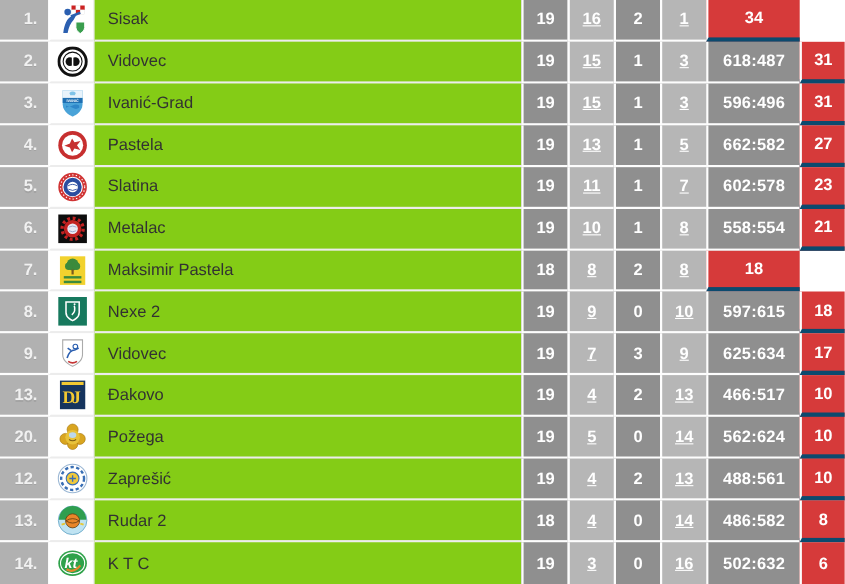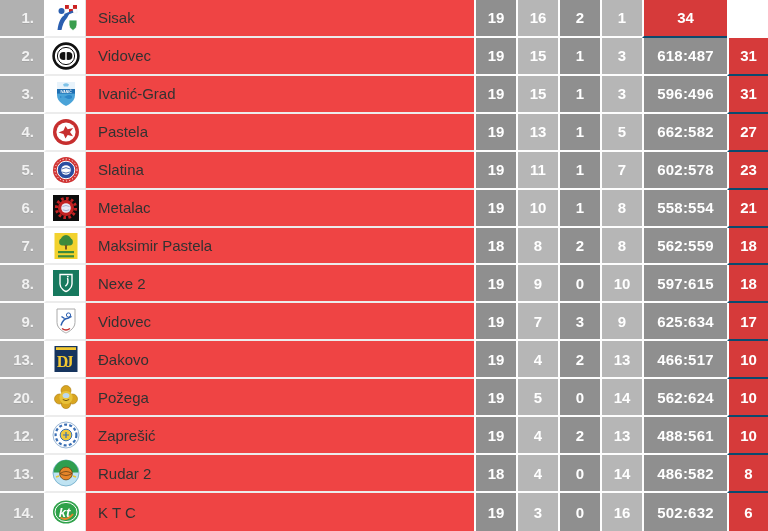--- a/index.html
+++ b/index.html
@@ -30,42 +30,42 @@
   }
   .cell.logo {
     background: #fff;
     justify-content: center;
     border-left: 2px solid #fff;
     border-right: 1px solid #e0e0e0;
     border-bottom: 2px solid #ececec;
   }
   .cell.logo svg { width: 28px; height: 28px; display: block; }
   .cell.name {
-    background: #ef4444;
+    background: #84cc16;
     color: #323232;
     font-size: 15px;
     padding-left: 12px;
     border-bottom: 2px solid #ececec;
     white-space: nowrap;
     overflow: hidden;
   }
   .cell.stat, .cell.goals, .cell.pts {
     justify-content: center;
     color: #fff;
     font-weight: bold;
     font-size: 15px;
     border-left: 2px solid #fdfdfd;
     border-bottom: 2px solid #fdfdfd;
   }
   .cell.stat.dark, .cell.goals { background: var(--stat-dark, #8f8f8f); }
-  .cell.stat.light { background: var(--stat-light, #b6b6b6); }
+  .cell.stat.light { background: var(--stat-light, #b6b6b6); text-decoration: underline; }
   .cell.goals { letter-spacing: 0.2px; }
   .cell.pts {
     background: var(--points-bg, #d63a3a);
-    border-bottom: 2px solid #0c4a6e;
+    border-bottom: 4px solid #0c4a6e;
     text-align: center;
   }
   .row:last-child .cell { border-bottom-width: 0; }
 </style>
 </head>
 <body>
 
 <div class="standings" id="standings">
   <div class="row">
     <div class="cell pos">1.</div>
@@ -201,21 +201,20 @@
     <rect x="13" y="13" width="2" height="4.5" fill="#7a5a1e"></rect>
     <rect x="6" y="19" width="16" height="2.2" fill="#3c8a3c"></rect>
     <rect x="6" y="23.2" width="16" height="2.2" fill="#3c8a3c"></rect>
   </svg>
       </div>
     <div class="cell name">Maksimir Pastela</div>
     <div class="cell stat dark">18</div>
     <div class="cell stat light">8</div>
     <div class="cell stat dark">2</div>
     <div class="cell stat light">8</div>
-    <div class="cell goals">562:559</div>
     <div class="cell pts">18</div>
   </div>
 
   <div class="row">
     <div class="cell pos">8.</div>
     <div class="cell logo">
         <svg viewBox="0 0 28 28">
     <rect x="1" y="1" width="26" height="26" fill="#17795e"></rect>
     <path d="M8 5.5 h12 v9.5 c0 5.2 -6 7.5 -6 7.5 s-6 -2.3 -6 -7.5 Z" fill="none" stroke="#fff" stroke-width="1.4"></path>
     <path d="M15.5 9 c1 3 0.6 6 -2.2 8.2" stroke="#fff" stroke-width="1.4" fill="none"></path>

